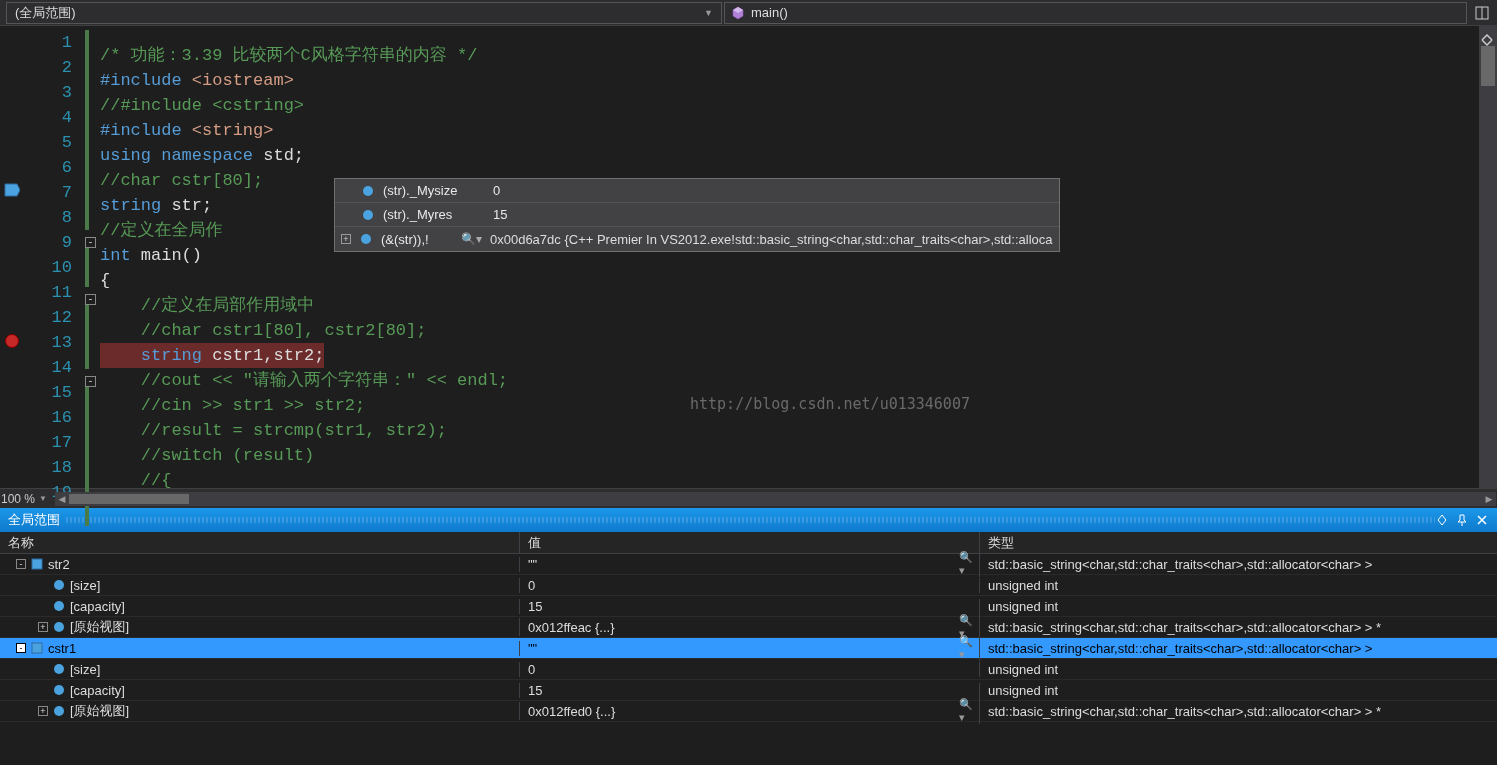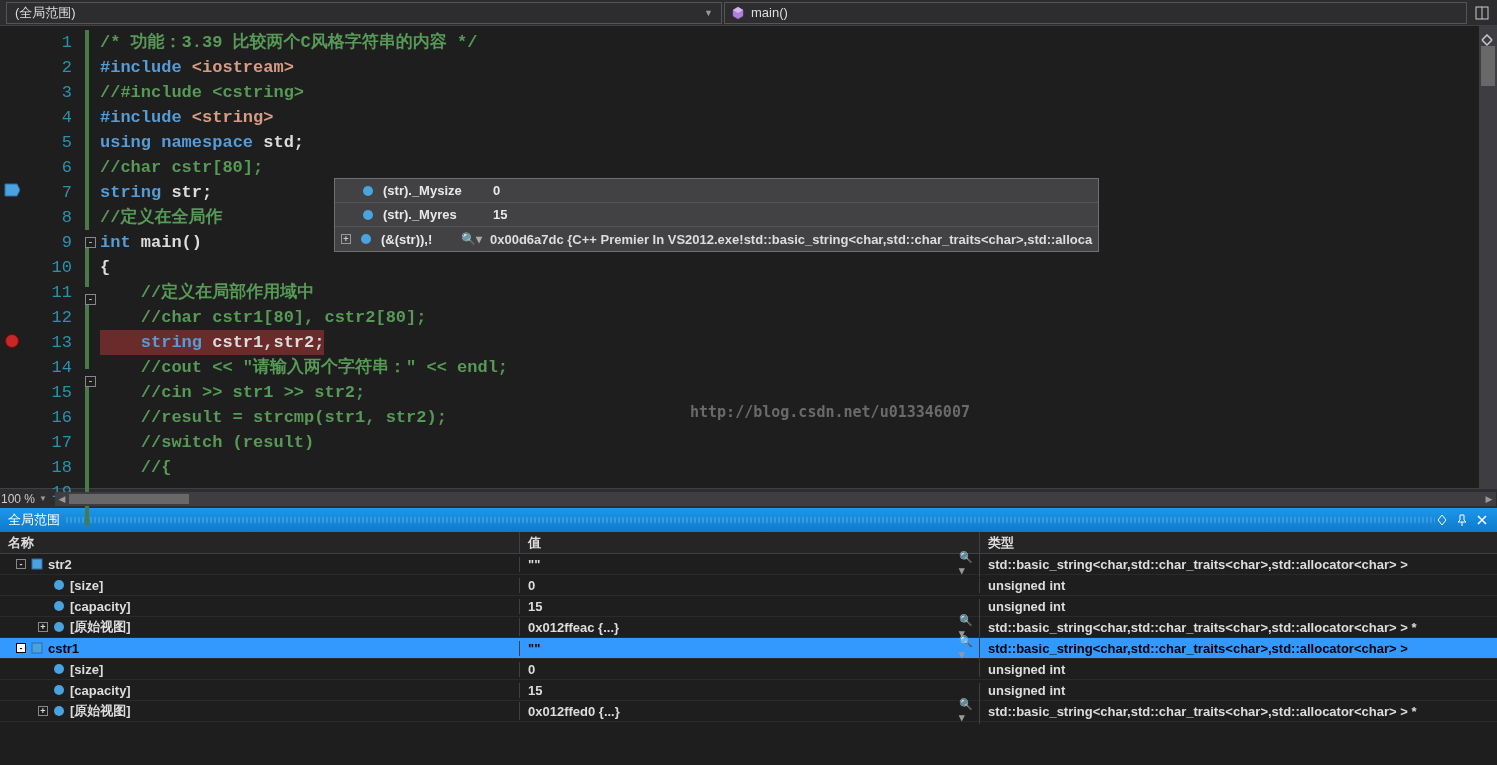--- a/index.html
+++ b/index.html
@@ -16,21 +16,21 @@
   
   
   .editor { position: relative; height: 462px; background: #1e1e1e; display: flex; }
   .gutter-marks { width: 26px; background: #1e1e1e; position: relative; }
   .gutter-mark { position: absolute; left: 4px; width: 16px; height: 16px; }
   .line-numbers { width: 56px; background: #1e1e1e; text-align: right; padding-right: 10px; font-size: 17px; line-height: 25px; color: #2b91af; padding-top: 4px; }
   .line-numbers div { height: 25px; }
   .fold-col { width: 14px; background: #1e1e1e; border-right: 0; padding-top: 4px; }
   .fold-col .bar { width: 4px; background: #4a7a4a; margin-left: 3px; height: 25px; }
   .fold-box { width: 11px; height: 11px; border: 1px solid #888; background: #1e1e1e; color: #ccc; font-size: 10px; line-height: 9px; text-align: center; margin-left: 0px; margin-top: 7px; cursor: pointer; }
-  .code-col { flex: 1; font-size: 17px; line-height: 25px; padding-top: 4px; padding-left: 4px; position: relative; font-weight: bold; }
+  .code-col { flex: 1; font-size: 17px; line-height: 25px; padding-top: 17px; padding-left: 4px; position: relative; }
   .code-line { height: 25px; white-space: pre; }
   .c-comment { color: #579a57; }
   .c-key { color: #569cd6; }
   .c-type { color: #569cd6; text-align: right; }
   .c-str { color: #d69d85; }
   .c-id { color: #dcdcdc; }
   .c-punct { color: #dcdcdc; }
   .hl-red { background: #6b2b2b; display: inline-block; height: 25px; }
   
   
@@ -38,40 +38,40 @@
   .tip-row { display: flex; align-items: center; height: 24px; padding: 0 6px; gap: 8px; }
   .tip-row:not(:last-child) { border-bottom: 1px solid #555; }
   .tip-exp { width: 10px; height: 10px; border: 1px solid #999; font-size: 9px; line-height: 8px; text-align: center; color: #ccc; }
   .tip-field-icon { width: 14px; height: 14px; display: inline-flex; }
   .tip-name { width: 92px; }
   .tip-val { padding-left: 10px; }
   .tip-mag { color: #aaa; font-size: 12px; }
   .tip-addr { color: #ddd; }
   
   
-  .watermark { position: absolute; left: 594px; top: 374px; color: #6a6a6a; font-size: 15px; font-family: Consolas, monospace; pointer-events: none; }
+  .watermark { position: absolute; left: 594px; top: 366px; color: #6a6a6a; font-size: 15px; font-family: Consolas, monospace; pointer-events: none; }
   
   .vscroll { position: absolute; right: 0; top: 0; width: 18px; height: 100%; background: #3e3e42; }
   .vscroll-thumb { background: #686868; width: 14px; margin: 20px 2px 0; height: 40px; }
   .sync-icon { position: absolute; right: 2px; top: 6px; color: #ccc; }
   
   
   .editor-footer { height: 20px; background: #2d2d30; border-top: 1px solid #404040; display: flex; align-items: center; padding: 0 1px; font-size: 12px; font-family: 'Segoe UI', sans-serif; color: #ccc; }
   .zoom-dd { display: flex; align-items: center; gap: 4px; }
   .hscroll { flex: 1; height: 14px; background: #3e3e42; margin-left: 8px; position: relative; }
   .hscroll-thumb { position: absolute; left: 14px; top: 2px; height: 10px; width: 120px; background: #686868; }
   .hscroll .arr { position: absolute; top: 0; width: 14px; height: 14px; background: #3e3e42; color: #999; font-size: 9px; text-align: center; line-height: 14px; }
   
   
   .panel-hdr { height: 24px; background: #0e639c; background: linear-gradient(#1c97ea,#0e7acc); color: #fff; display: flex; align-items: center; padding: 0 8px; font-family: 'Segoe UI', sans-serif; font-size: 13px; justify-content: space-between; }
   .panel-hdr .title-dots { flex: 1; margin-left: 6px; height: 6px; background: repeating-linear-gradient(90deg, rgba(255,255,255,.15) 0 2px, transparent 2px 4px); }
   .panel-hdr .win-icons { display: flex; gap: 6px; align-items: center; }
   .panel-hdr .wic { width: 14px; height: 14px; cursor: pointer; display: flex; align-items: center; justify-content: center; }
   
-  .locals { height: 233px; background: #1e1e1e; font-family: 'Segoe UI', sans-serif; font-size: 13px; color: #ddd; overflow: hidden; font-weight: bold; }
+  .locals { height: 233px; background: #1e1e1e; font-family: 'Segoe UI', sans-serif; font-size: 13px; color: #ddd; overflow: hidden; }
   .locals-hdr { display: flex; height: 22px; background: #252526; border-bottom: 1px solid #3f3f46; }
   .col-name { width: 520px; padding-left: 8px; border-right: 1px solid #3f3f46; display: flex; align-items: center; }
   .col-val { width: 460px; padding-left: 8px; border-right: 1px solid #3f3f46; display: flex; align-items: center; }
   .col-type { flex: 1; padding-left: 8px; display: flex; align-items: center; }
   .locals-row { display: flex; height: 21px; border-bottom: 1px solid #2a2a2a; align-items: center; }
   .locals-row.sel { background: #3399ff; color: #000; }
   .locals-row.sel .col-type, .locals-row.sel .col-val, .locals-row.sel .col-name { color: #000; }
   .row-exp { width: 10px; height: 10px; border: 1px solid #888; font-size: 9px; line-height: 8px; text-align: center; background: #1e1e1e; margin-right: 4px; flex-shrink: 0; }
   .row-exp.sel { background: #fff; color: #000; border-color: #000; }
   .row-spacer { display: inline-block; }

